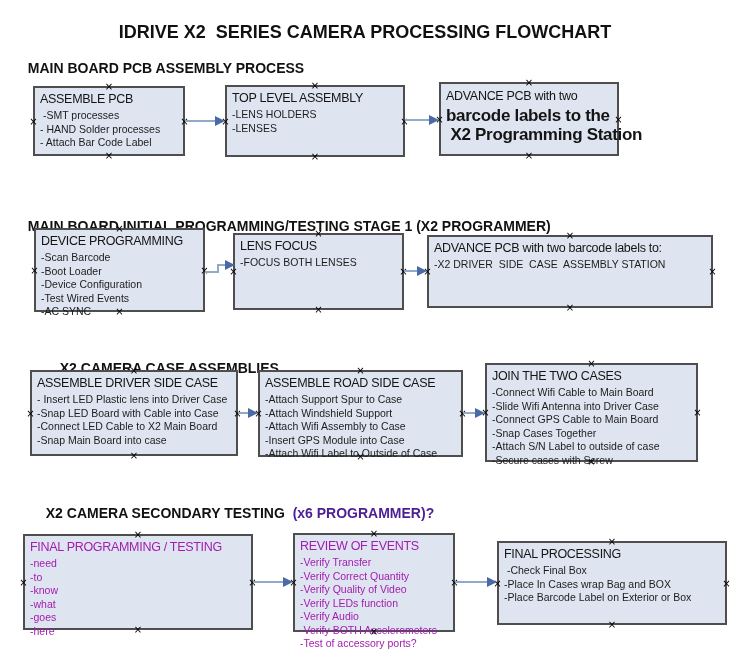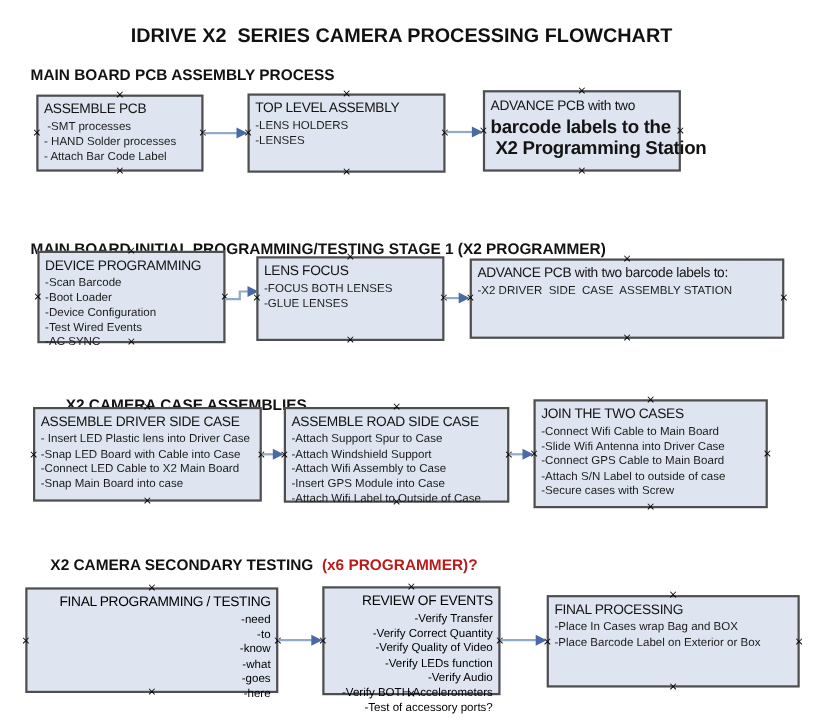--- a/index.html
+++ b/index.html
@@ -8,31 +8,31 @@
     font-family:"Liberation Sans",sans-serif;color:#1c1c1c;overflow:hidden;
   }
   .main-title{
     position:absolute;left:0;top:22px;width:730px;text-align:center;
     font-size:18px;font-weight:bold;color:#111;white-space:pre;letter-spacing:0px;
   }
   .sec-heading{
     position:absolute;font-size:14px;font-weight:bold;color:#111;white-space:pre;
   }
   .sec-heading span{white-space:pre;}
-  .sec-heading .red-part{color:#b91c1c;}
+  .sec-heading .red-part{color:#4c1d95;}
   .box{
     position:absolute;background:#dee5f0;border:2px solid #4e4e4e;
     box-sizing:border-box;padding:3px 5px 0 5px;font-size:10.5px;line-height:13.5px;
   }
   .box-title{
     font-weight:normal;font-size:12.5px;line-height:17px;white-space:pre;
     letter-spacing:-0.3px;color:#141414;margin-bottom:1px;
   }
   .item{white-space:pre;color:#1c1c1c;}
-  .red-box .box-title,.red-box .item{color:#000000;text-align:right;}
+  .red-box .box-title,.red-box .item{color:#a21caf;}
   .bold-box .box-title{line-height:19px;margin-bottom:0;}
   .bold-box .item{font-weight:bold;font-size:17px;line-height:19px;letter-spacing:-0.3px;color:#141414;}
   .cp{
     position:absolute;width:9px;height:9px;display:flex;align-items:center;justify-content:center;
     font-size:10px;line-height:9px;color:#000;pointer-events:none;
     font-family:"DejaVu Sans",sans-serif;
   }
   .cp-t{top:-6px;left:calc(50% - 4.5px);}
   .cp-b{bottom:-6px;left:calc(50% - 4.5px);}
   .cp-l{left:-6px;top:calc(50% - 4.5px);}
@@ -116,21 +116,20 @@
 </div>
 
 <div class="box" style="left:233px;top:233px;width:171px;height:77px">
   <span class="cp cp-t">×</span>
   <span class="cp cp-b">×</span>
   <span class="cp cp-l">×</span>
   <span class="cp cp-r">×</span>
   <div class="box-title">LENS FOCUS</div>
   <div class="box-items">
       <div class="item">-FOCUS BOTH LENSES</div>
-      <div class="item">-GLUE LENSES</div>
     </div>
 </div>
 
 <div class="box" style="left:427px;top:235px;width:286px;height:73px">
   <span class="cp cp-t">×</span>
   <span class="cp cp-b">×</span>
   <span class="cp cp-l">×</span>
   <span class="cp cp-r">×</span>
   <div class="box-title">ADVANCE PCB with two barcode labels to:</div>
   <div class="box-items">
@@ -183,20 +182,21 @@
 <div class="box" style="left:485px;top:363px;width:213px;height:99px">
   <span class="cp cp-t">×</span>
   <span class="cp cp-b">×</span>
   <span class="cp cp-l">×</span>
   <span class="cp cp-r">×</span>
   <div class="box-title">JOIN THE TWO CASES</div>
   <div class="box-items">
       <div class="item">-Connect Wifi Cable to Main Board</div>
       <div class="item">-Slide Wifi Antenna into Driver Case</div>
       <div class="item">-Connect GPS Cable to Main Board</div>
+      <div class="item">-Snap Cases Together</div>
       <div class="item">-Attach S/N Label to outside of case</div>
       <div class="item">-Secure cases with Screw</div>
     </div>
 </div>
 
 <svg class="connector" style="left:238px;top:406px;width:20px;height:14px" viewBox="0 0 20 14">
   <line x1="0" y1="7" x2="11" y2="7"></line>
     <polygon points="10,2 20,7 10,12"></polygon>
 </svg>
 <svg class="connector" style="left:463px;top:406px;width:22px;height:14px" viewBox="0 0 22 14">
@@ -241,20 +241,21 @@
     </div>
 </div>
 
 <div class="box" style="left:497px;top:541px;width:230px;height:84px">
   <span class="cp cp-t">×</span>
   <span class="cp cp-b">×</span>
   <span class="cp cp-l">×</span>
   <span class="cp cp-r">×</span>
   <div class="box-title">FINAL PROCESSING</div>
   <div class="box-items">
+      <div class="item"> -Check Final Box</div>
       <div class="item">-Place In Cases wrap Bag and BOX</div>
       <div class="item">-Place Barcode Label on Exterior or Box</div>
     </div>
 </div>
 
 <svg class="connector" style="left:253px;top:575px;width:40px;height:14px" viewBox="0 0 40 14">
   <line x1="0" y1="7" x2="31" y2="7"></line>
     <polygon points="30,2 40,7 30,12"></polygon>
 </svg>
 <svg class="connector" style="left:455px;top:575px;width:42px;height:14px" viewBox="0 0 42 14">

